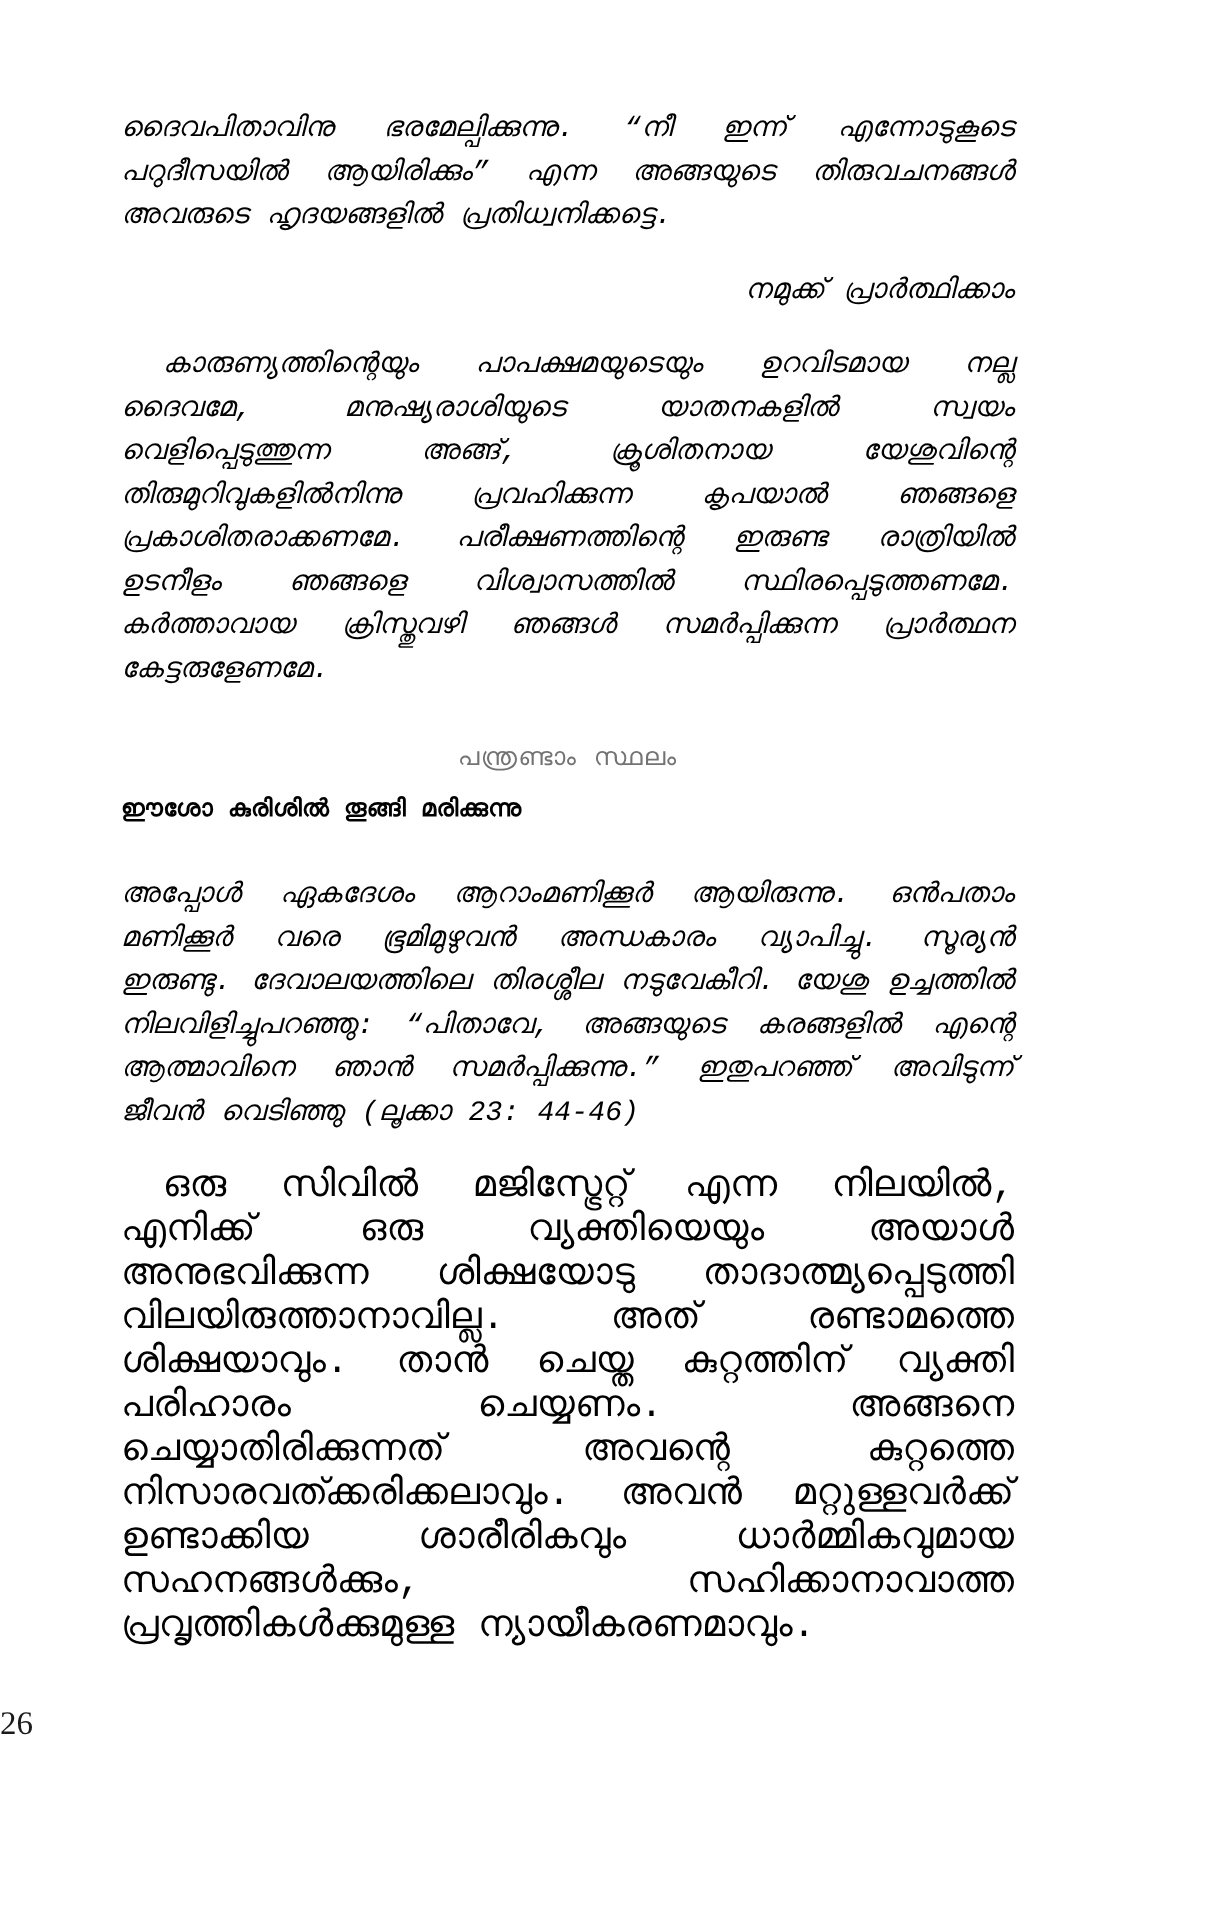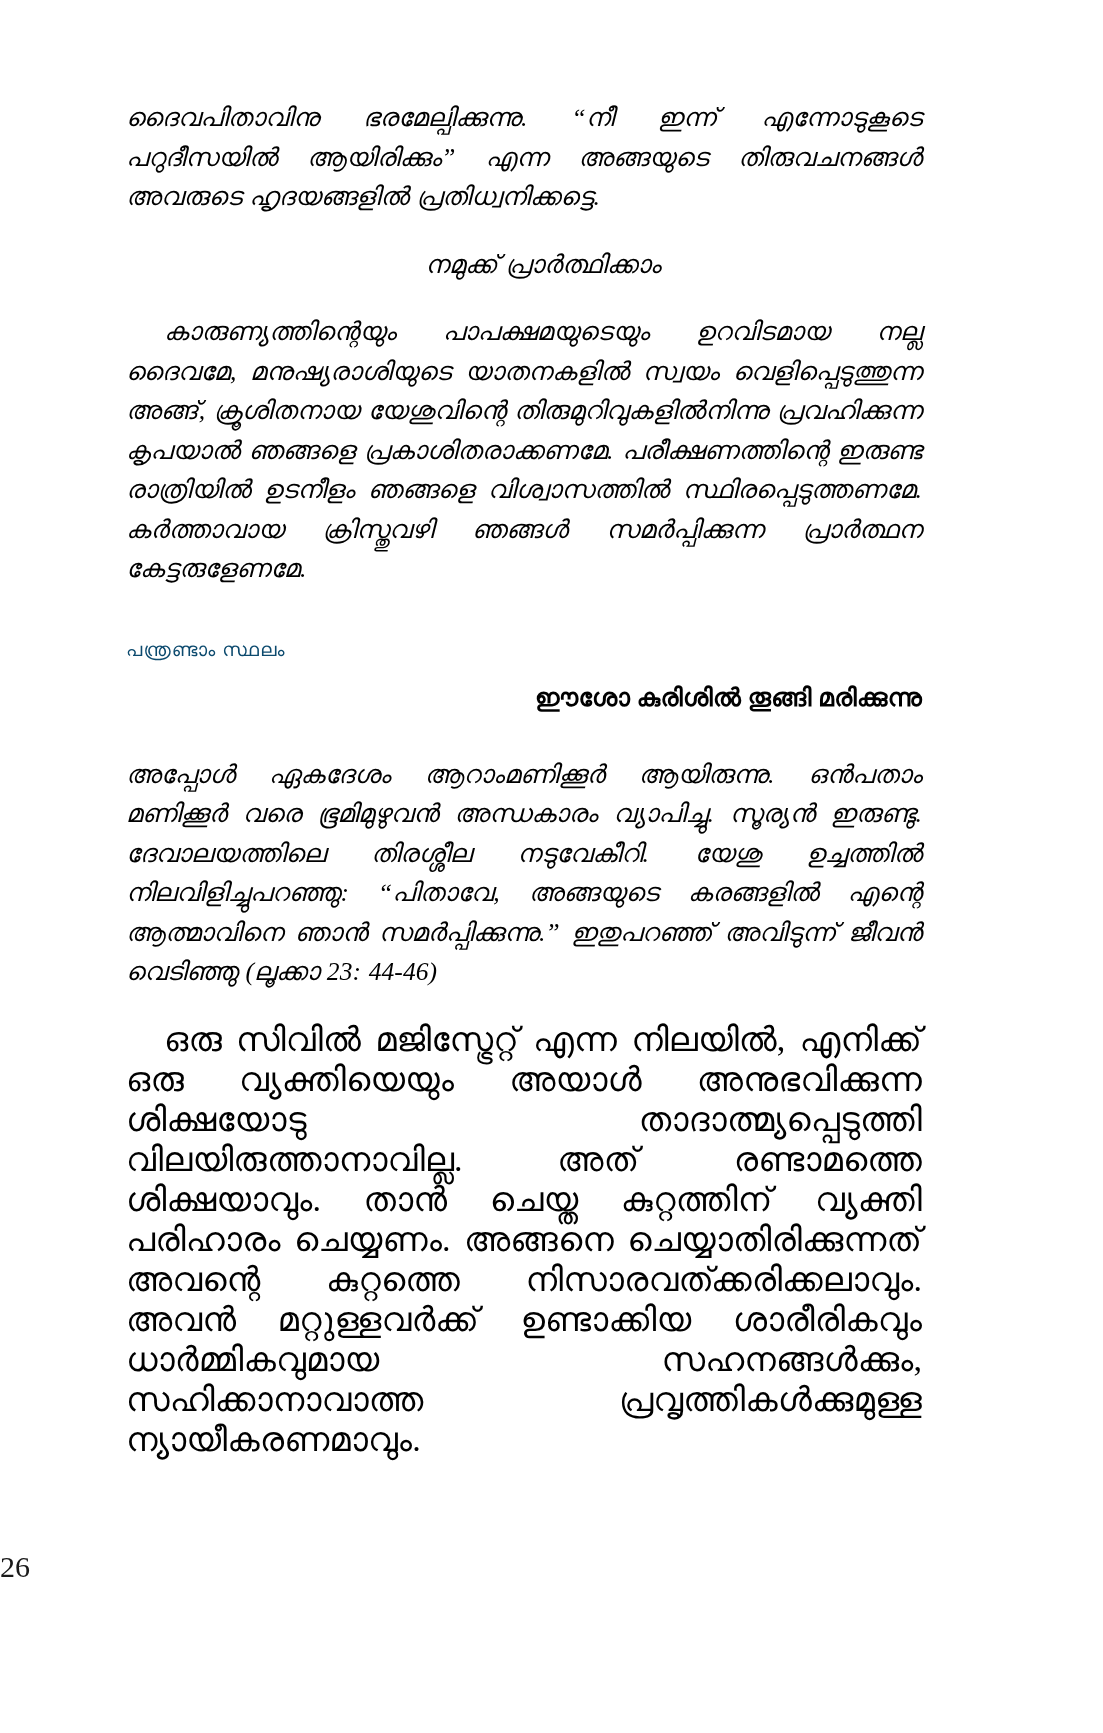--- a/index.html
+++ b/index.html
@@ -22,23 +22,23 @@
   }
   .content {
     position: absolute;
     left: 110px;
     top: 98px;
     width: 812px;
   }
 
   
   .para {
-    margin: 0 0 0 16px;
+    margin: 0 0 0 0;
     color: #000000;
-    font-family: Liberation Serif, serif;
+    font-family: Liberation Mono, monospace;
   }
 
   
   .italic-block {
     font-style: italic;
     font-size: 25.5px;
     line-height: 39.5px;
     text-align: justify;
     text-justify: inter-word;
     letter-spacing: 0.1px;
@@ -63,33 +63,33 @@
   }
 
   .indent {
     text-indent: 38px;
   }
   .gap-md { margin-top: 28px; }
   .gap-lg { margin-top: 34px; }
 
   
   .station-label {
-    text-align: left;
+    text-align: center;
     font-style: normal;
-    font-size: 19px;
+    font-size: 23px;
     line-height: 30px;
     letter-spacing: 1.2px;
     margin-top: 46px;
-    color: #0c4a6e;
+    color: #737373;
   }
   .station-title {
-    text-align: right;
+    text-align: left;
     font-weight: bold;
     font-style: normal;
-    font-size: 25px;
+    font-size: 22px;
     line-height: 46px;
     letter-spacing: 0.3px;
     margin-top: 10px;
     color: #000000;
   }
   .station-subtitle {
     text-align: center;
     font-style: italic;
     font-size: 24px;
     line-height: 34px;
@@ -104,21 +104,21 @@
     right: 0;
     top: 1550px;
     text-align: left;
     font-family: "Liberation Serif", "DejaVu Serif", serif;
     font-size: 30px;
     color: #1a1a1a;
   }
 
   
   .short-line {
-    text-align: center;
+    text-align: right;
   }
 </style>
 </head>
 <body>
 
 <div class="page">
 
   <div class="content">
 
     <p class="para italic-block last-line-left">ദൈവപിതാവിനു ഭരമേല്പിക്കുന്നു. “നീ ഇന്ന് എന്നോടുകൂടെ പറുദീസയില്‍ ആയിരിക്കും” എന്ന അങ്ങയുടെ തിരുവചനങ്ങള്‍ അവരുടെ ഹൃദയങ്ങളില്‍ പ്രതിധ്വനിക്കട്ടെ.</p>

